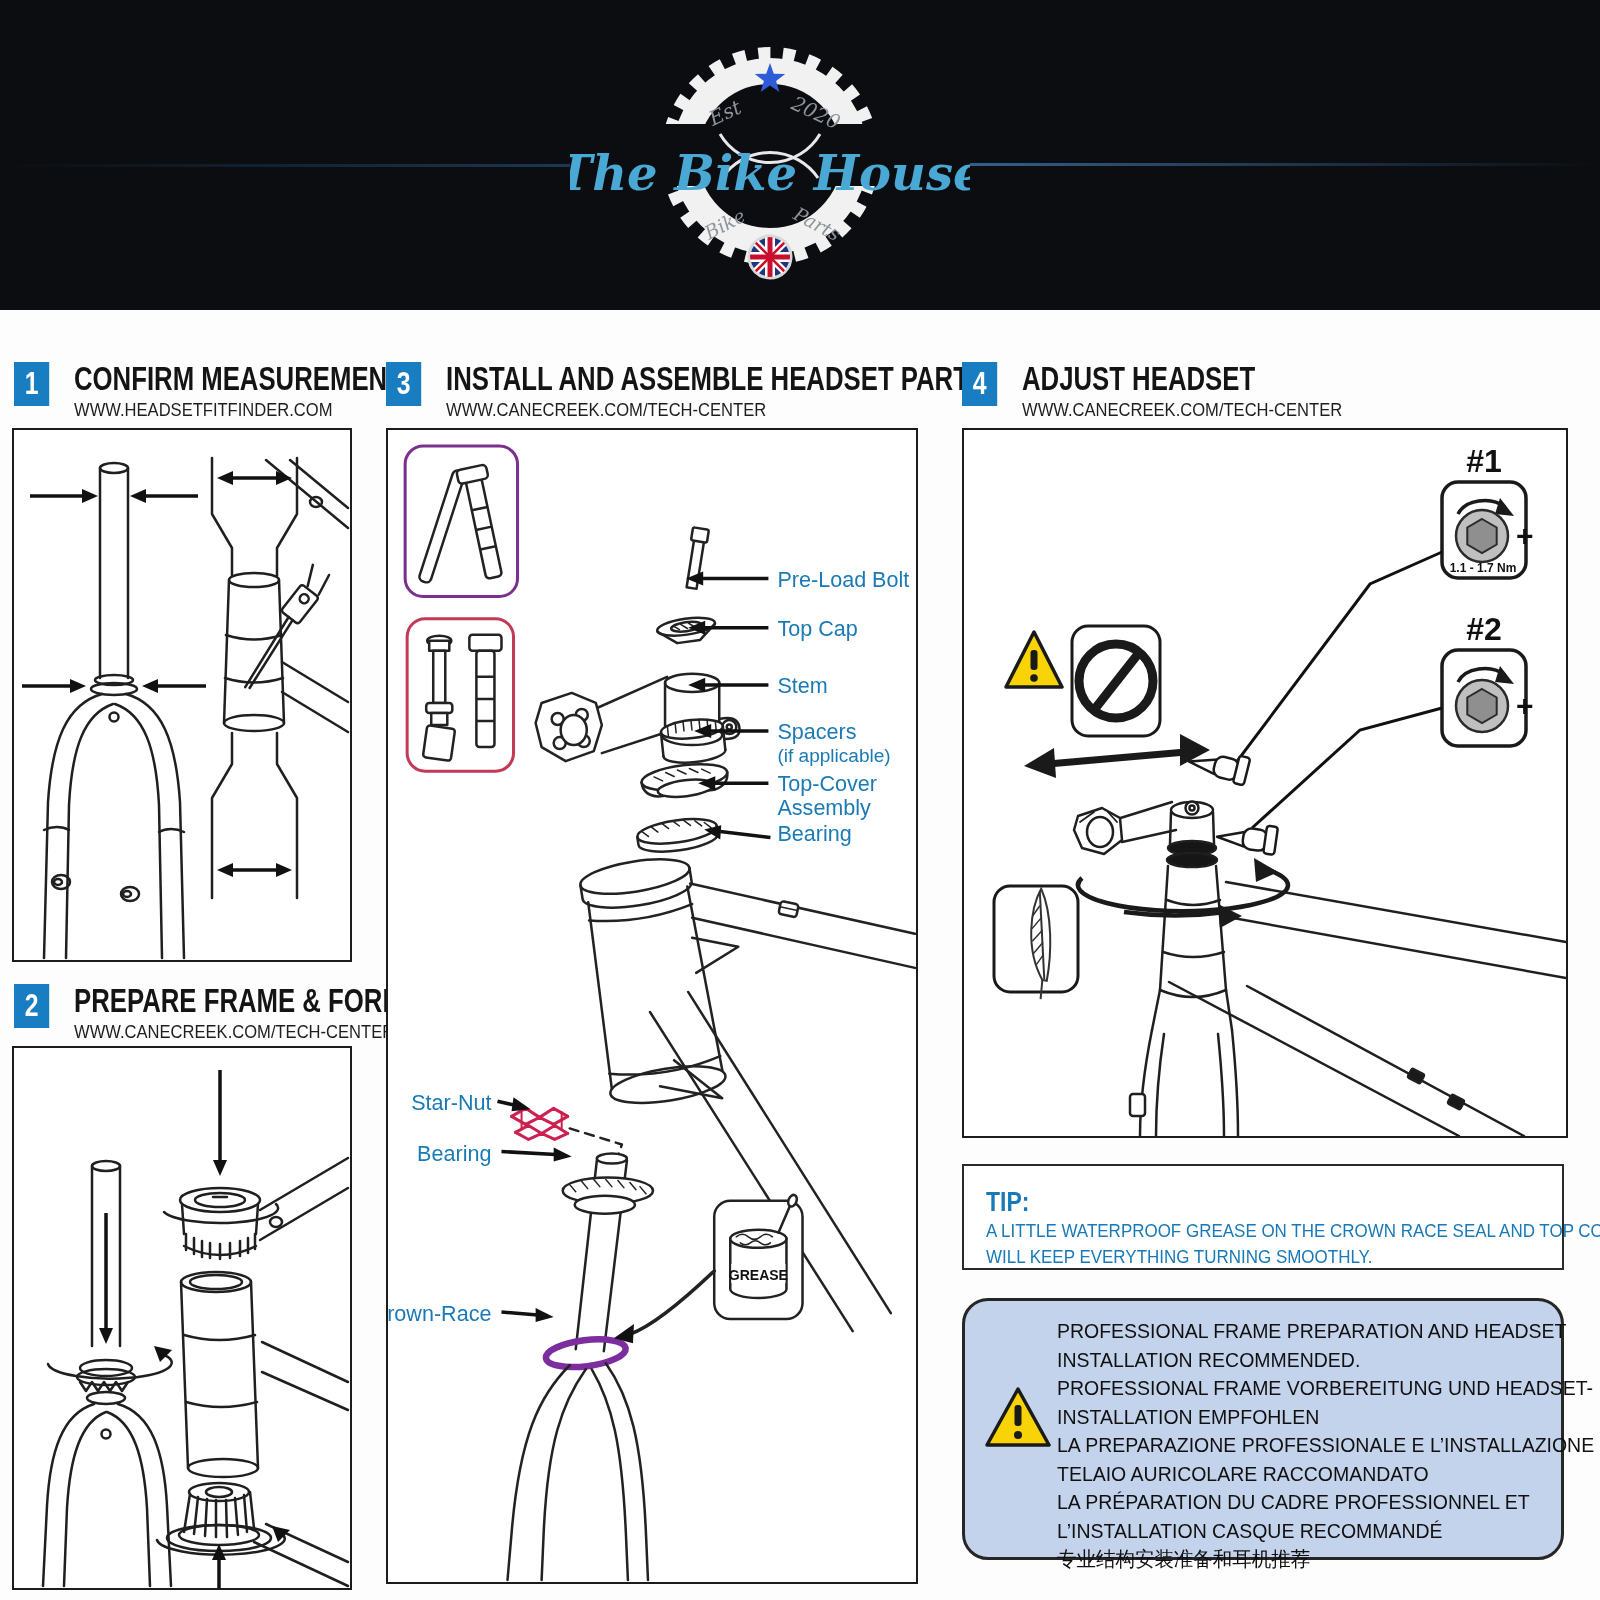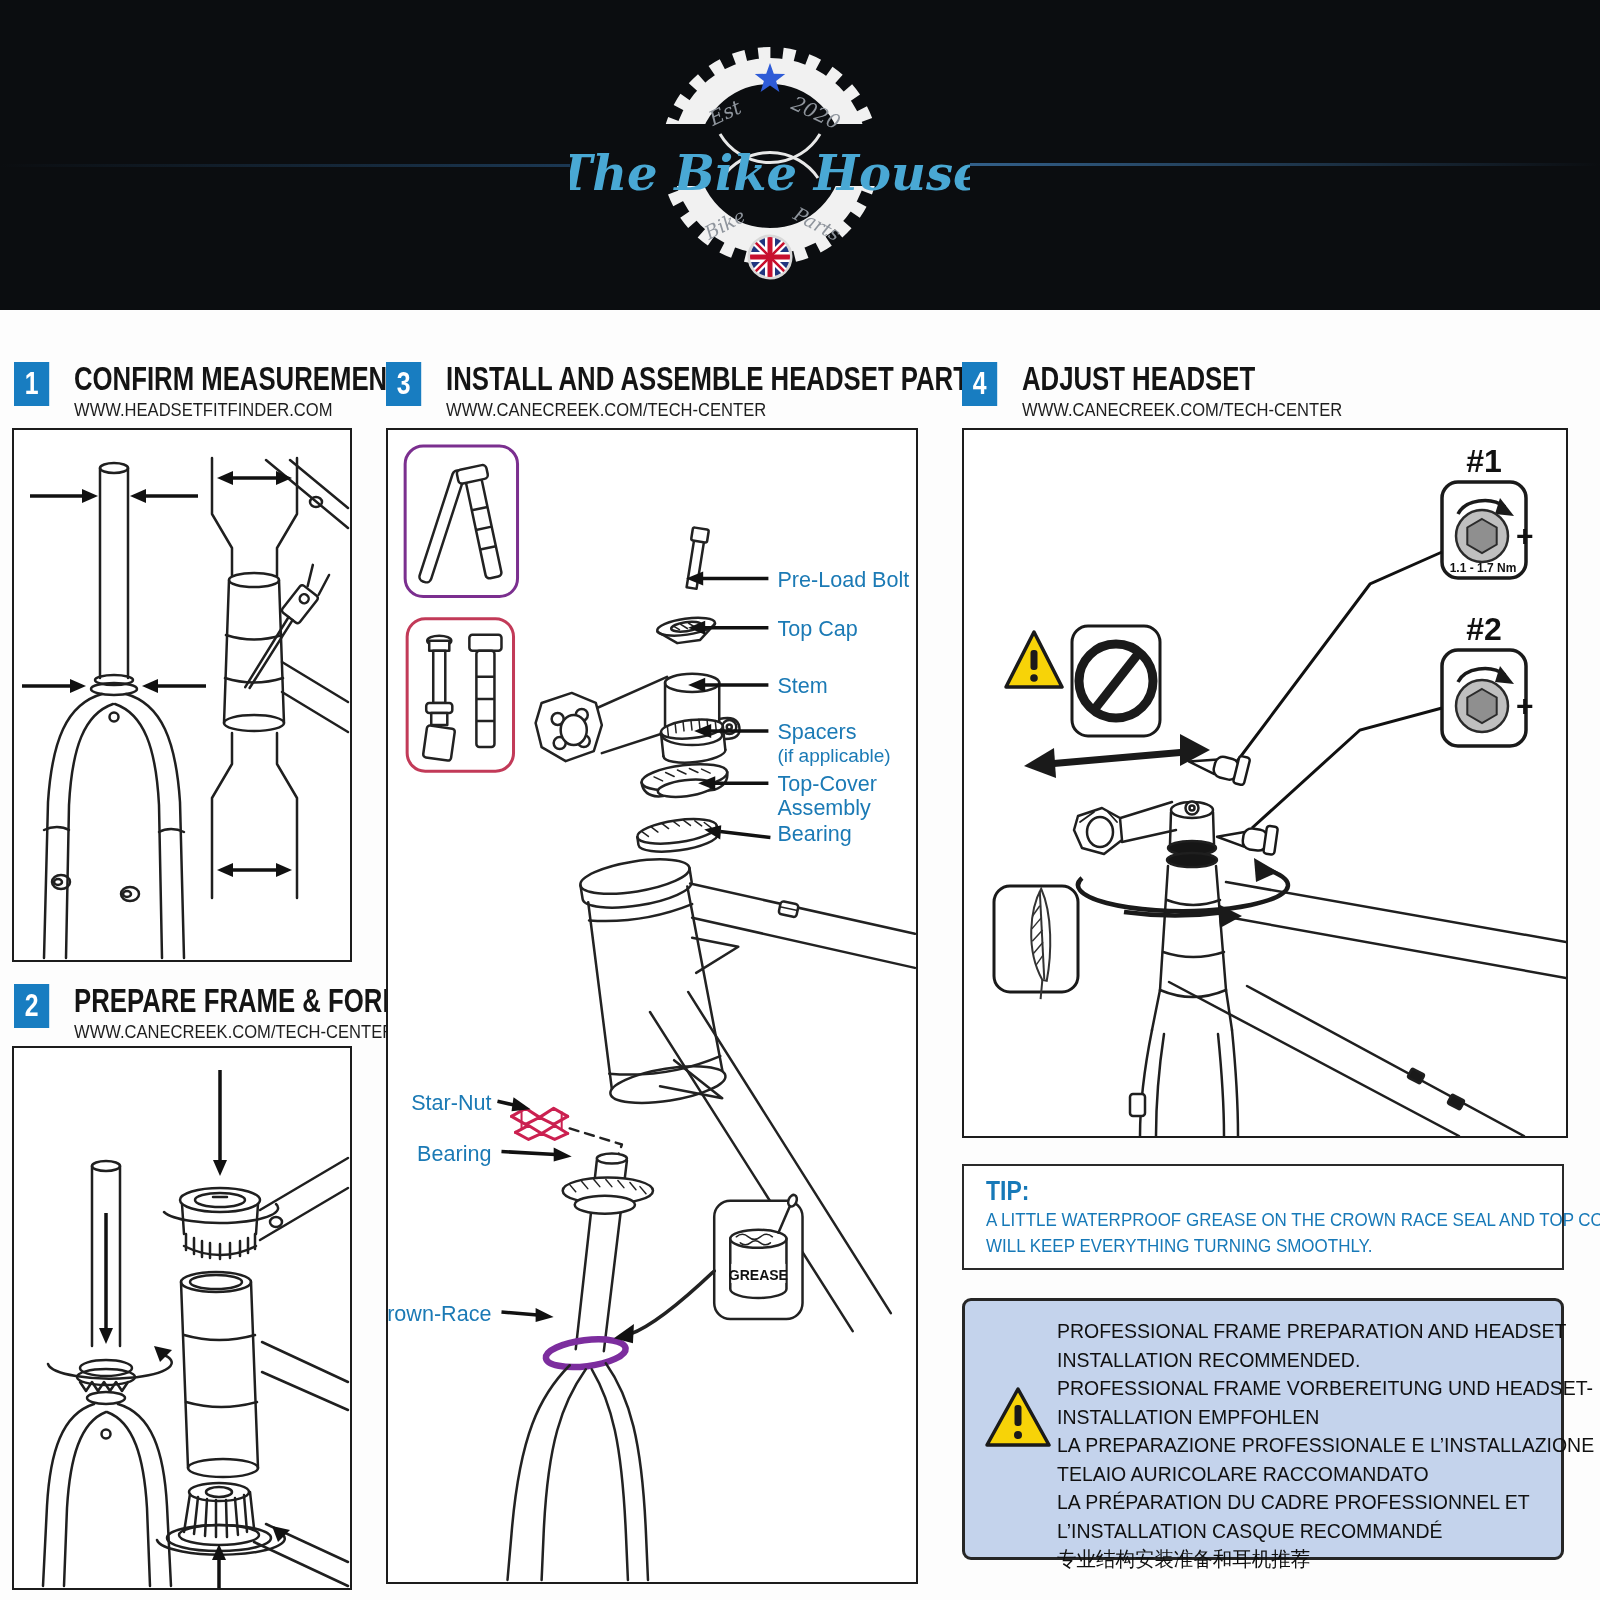--- a/index.html
+++ b/index.html
@@ -17,25 +17,25 @@
        display:flex;align-items:center;justify-content:center;transform:scaleX(.8);transform-origin:left top;}
   .ht{display:flex;flex-direction:column;}
   .ht .t{font-size:33px;font-weight:bold;color:#141414;transform:scaleX(.78);transform-origin:left top;
          white-space:nowrap;line-height:1.0;letter-spacing:0px;}
   .ht .u{font-size:18px;color:#1e1e1e;transform:scaleX(.92);transform-origin:left top;
          white-space:nowrap;margin-top:5px;}
   
   .sec-box{position:absolute;border:2px solid #1c1c1c;background:#fff;}
   .sec-box svg{display:block;width:100%;height:100%;}
   
-  .tipbox{position:absolute;border:2px solid #2a2a2a;background:#fff;padding:10px 22px;box-sizing:border-box;}
+  .tipbox{position:absolute;border:2px solid #2a2a2a;background:#fff;padding:21px 22px;box-sizing:border-box;}
   .tipbox .th{color:#1779b8;font-weight:bold;font-size:27px;transform:scaleX(.85);transform-origin:left top;}
   .tipbox .tl{color:#1779b8;font-size:17.5px;line-height:26px;transform:scaleX(.97);transform-origin:left top;white-space:nowrap;}
   
-  .notice{position:absolute;background:#c4d3ec;border:3px solid #262626;border-radius:9px;box-sizing:border-box;}
+  .notice{position:absolute;background:#c4d3ec;border:3px solid #262626;border-radius:26px;box-sizing:border-box;}
   .notice .txt{position:absolute;left:92px;top:16px;}
   .notice .nl{color:#101010;font-size:20.5px;line-height:28.5px;transform:scaleX(.95);
               transform-origin:left top;white-space:nowrap;}
   .notice svg{position:absolute;left:18px;top:84px;}
 </style>
 </head>
 <body>
 
 <div class="page">
 

